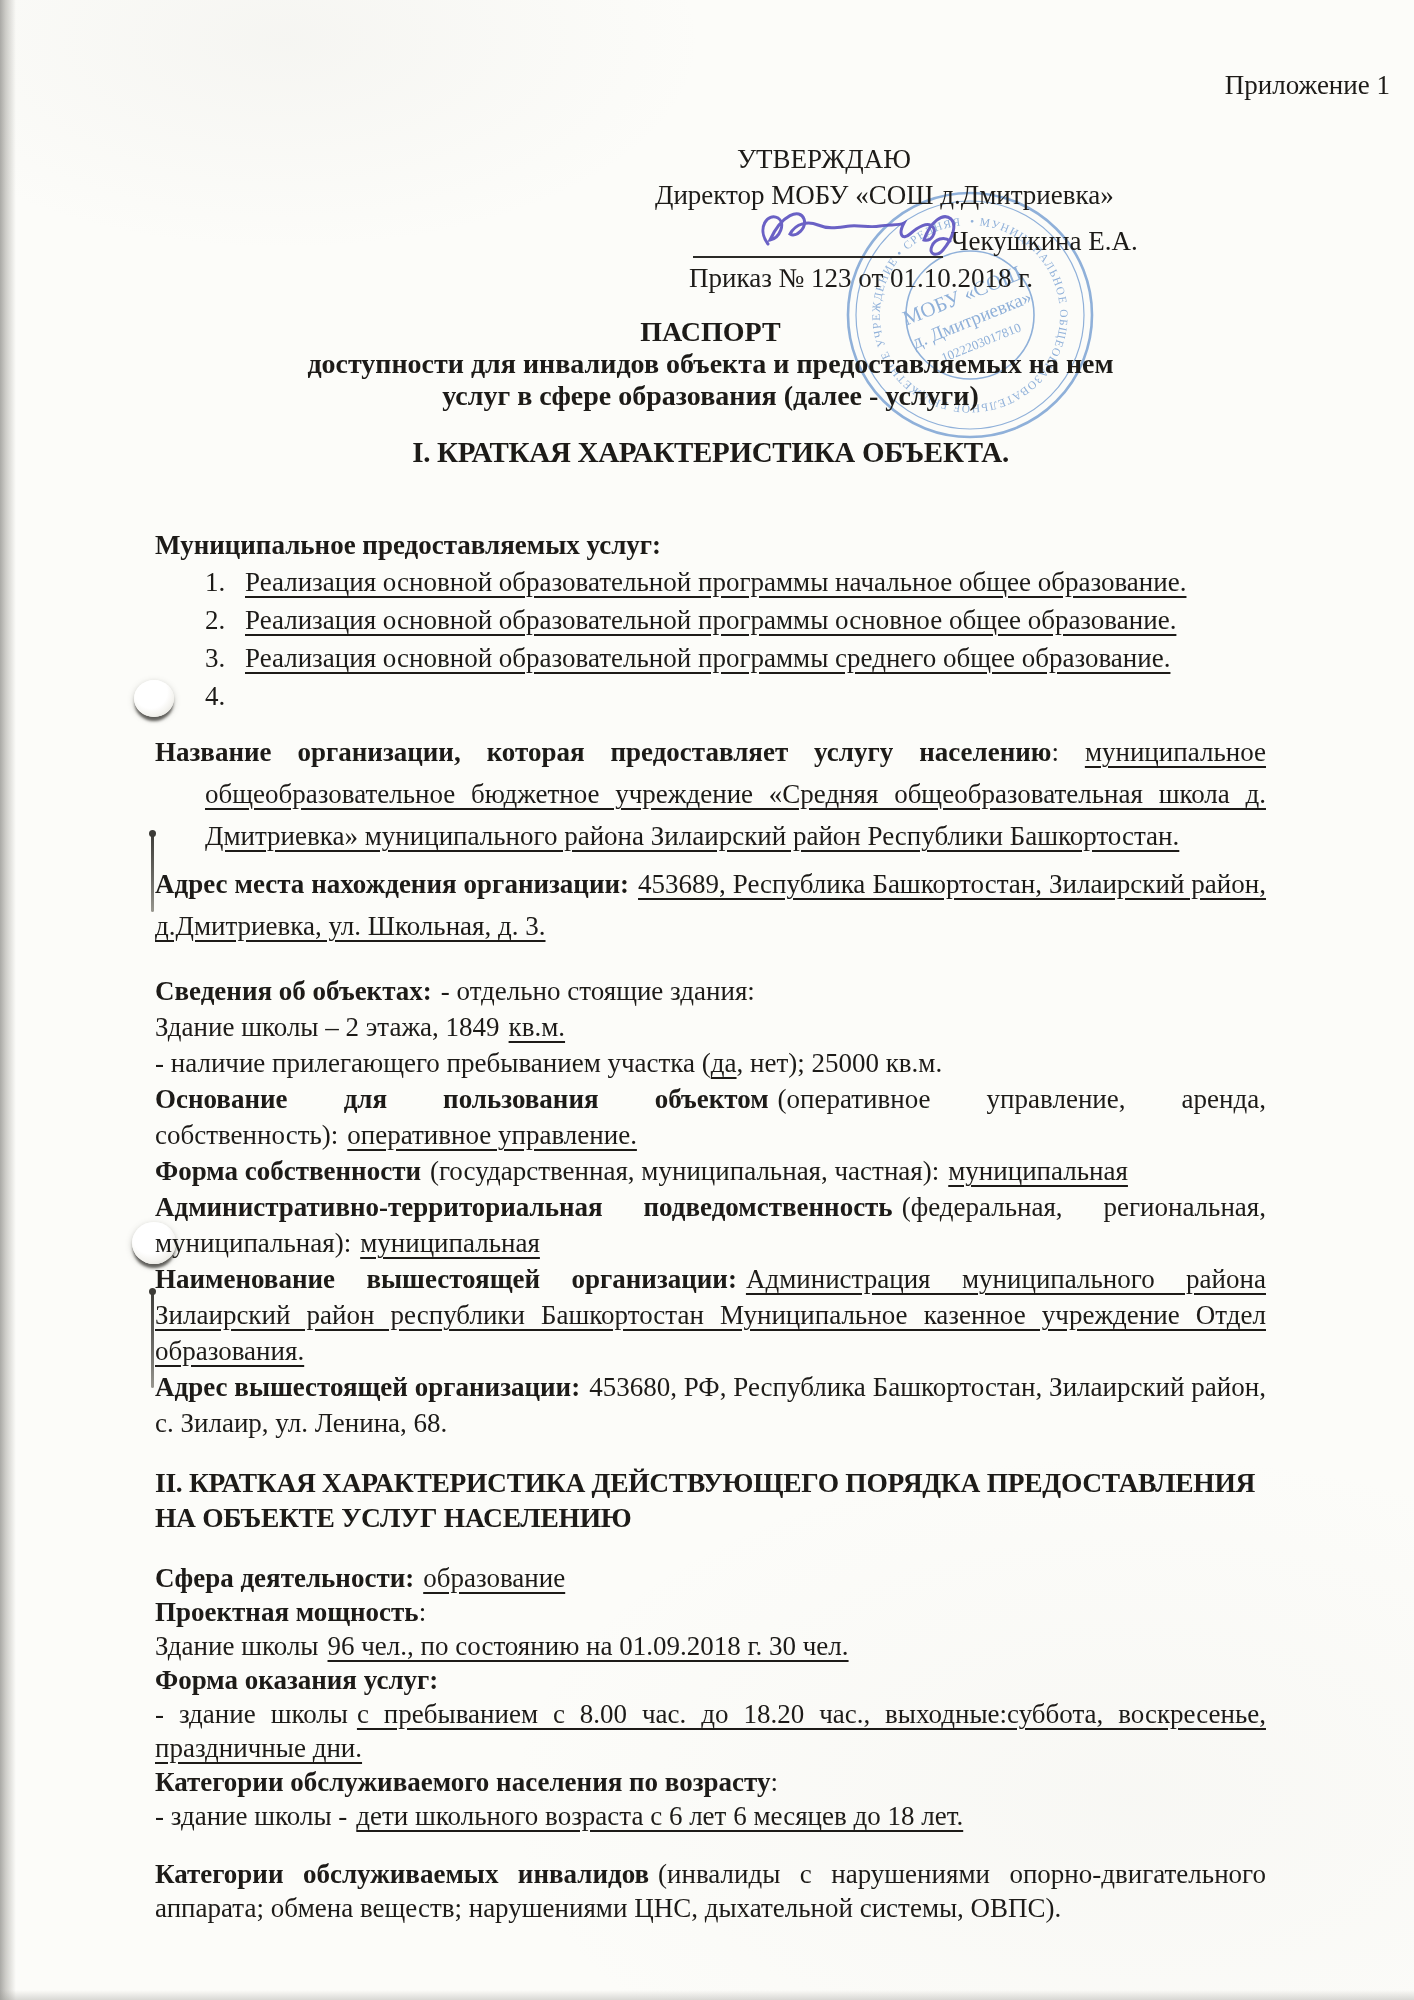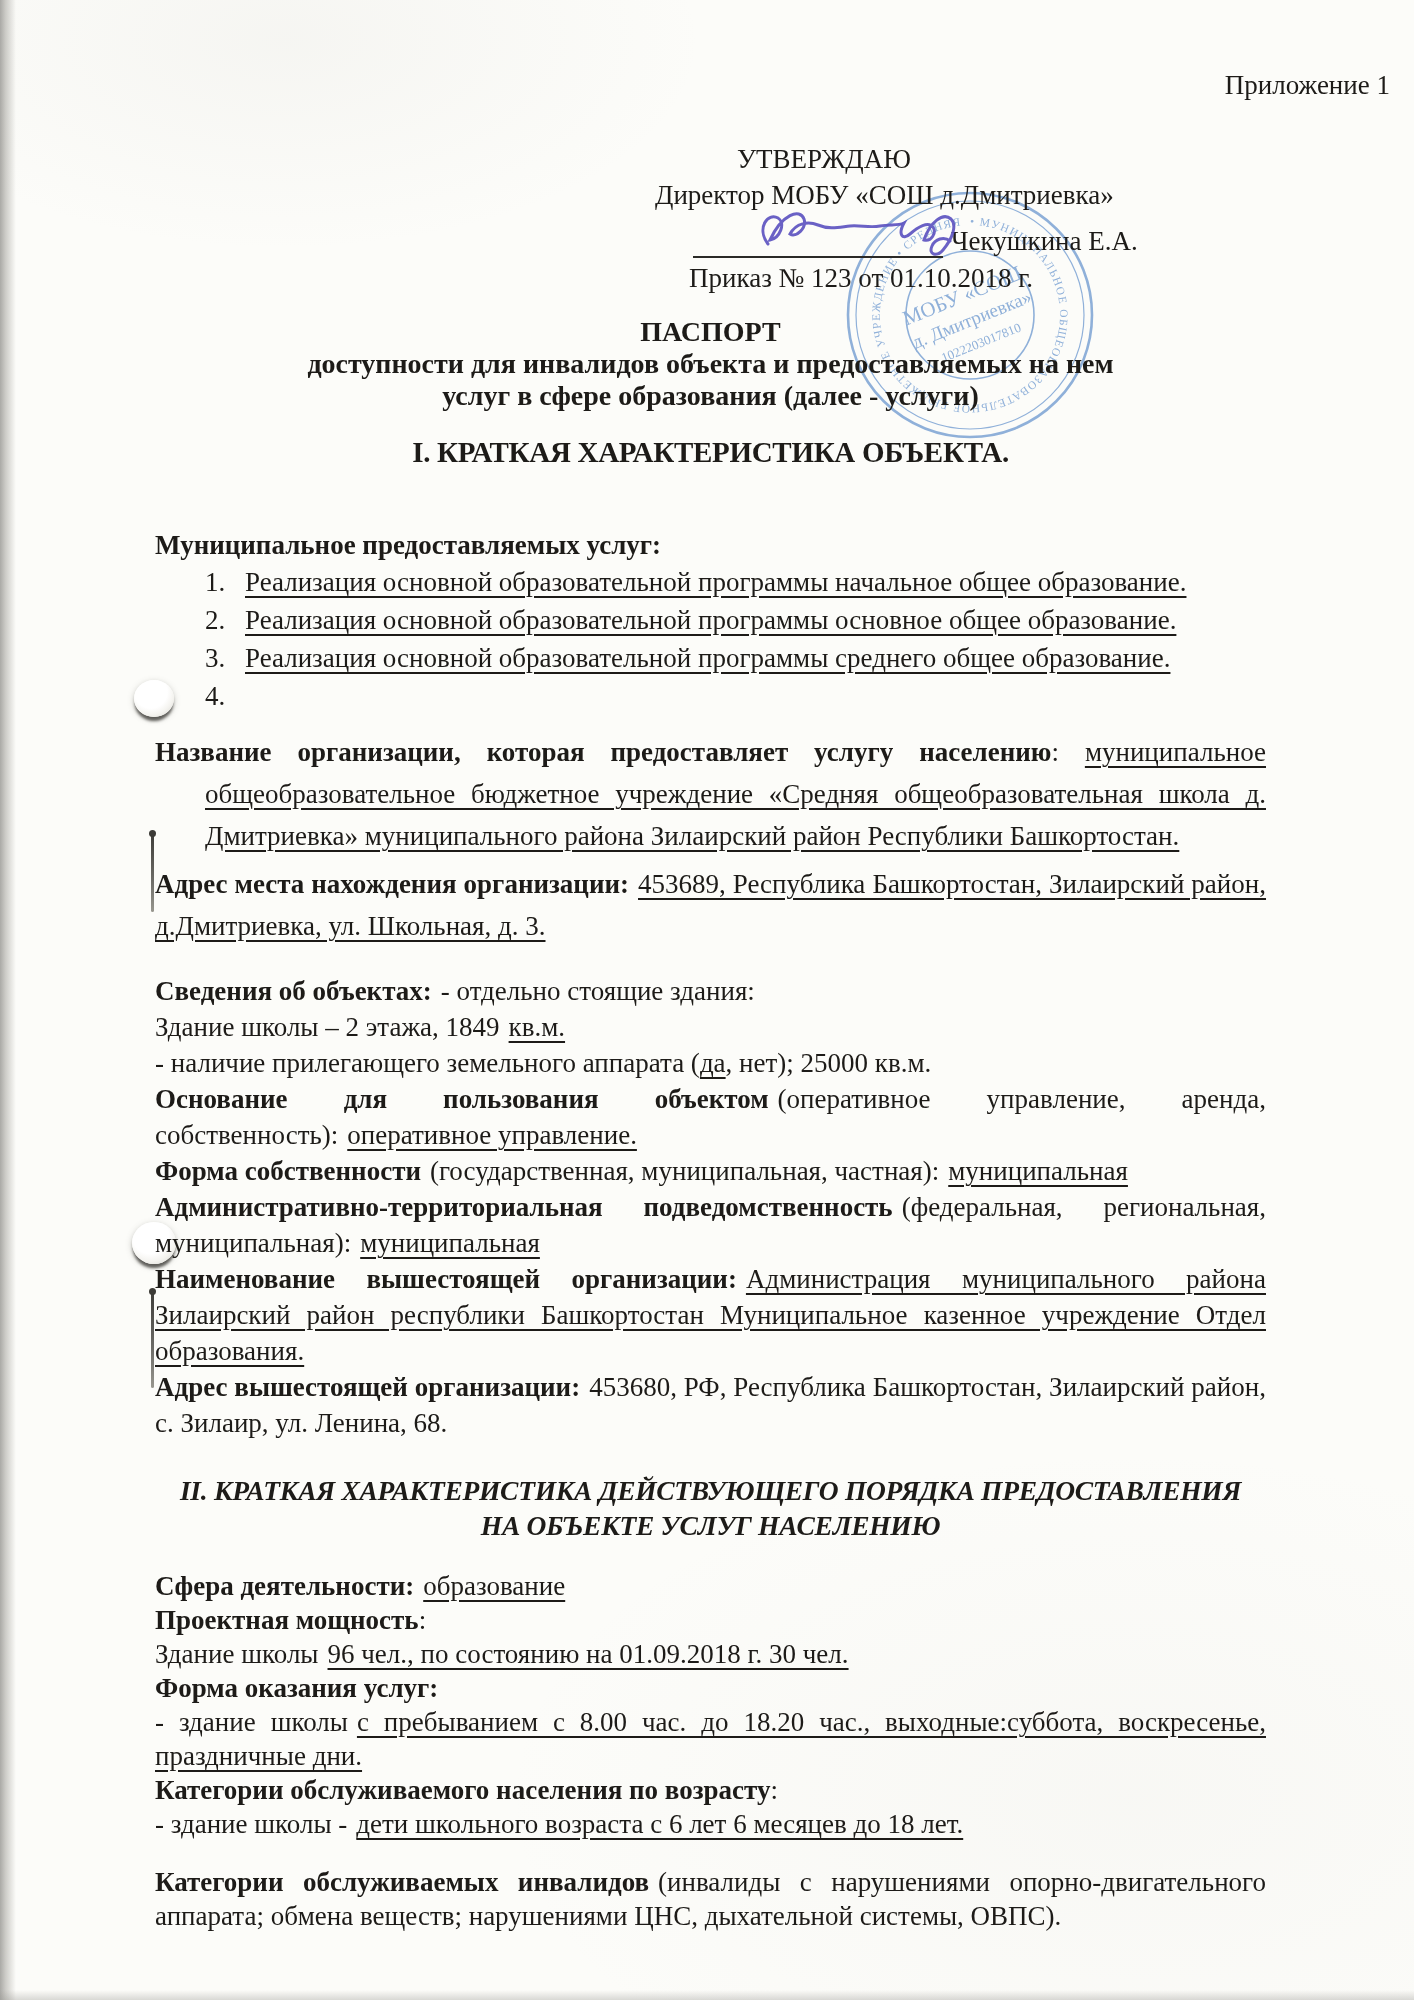--- a/index.html
+++ b/index.html
@@ -72,22 +72,22 @@
 
   .content{
     position:absolute;left:155px;right:148px;top:316px;z-index:3;
   }
   .doc-title{font-size:28px;font-weight:bold;text-align:center;line-height:32px;}
   .h1{
     font-size:29px;font-weight:bold;text-align:center;
     margin-top:24px;letter-spacing:-0.3px;
   }
   .h2{
-    font-size:27.5px;font-weight:bold;text-align:center;line-height:35px;
-    margin-top:32px;letter-spacing:-0.3px;font-style:italic;
+    font-size:27.5px;font-weight:bold;text-align:left;line-height:35px;
+    margin-top:24px;letter-spacing:-0.3px;
   }
   .para{font-size:27px;line-height:36px;}
   .svc-label{margin-top:58px;}
   .svc{display:flex;margin-left:50px;line-height:38px;font-size:27px;}
   .svc .num{width:40px;flex:none;}
   .hang{padding-left:50px;text-indent:-50px;line-height:42px;}
   .mt-org{margin-top:16px;}
   .mt-addr{margin-top:6px;line-height:42px;}
   .mt-obj{margin-top:26px;}
   .para2{font-size:27px;line-height:34px;}
@@ -179,21 +179,21 @@
 
     <div class="para mt-obj">
       <span class="b">Сведения об объектах:</span><span class="ml">- отдельно стоящие здания:</span>
     </div>
 
     <div class="para">
       <span>Здание школы – 2 этажа, 1849</span><span class="u ml">кв.м.</span>
     </div>
 
     <div class="para">
-      <span>- наличие прилегающего земельного аппарата (</span><span class="u">да</span><span>, нет); 25000 кв.м.</span>
+      <span>- наличие прилегающего пребыванием участка (</span><span class="u">да</span><span>, нет); 25000 кв.м.</span>
     </div>
 
     <div class="para j">
       <span class="b">Основание для пользования объектом</span><span class="ml">(оперативное управление, аренда, собственность):</span><span class="u ml">оперативное управление.</span>
     </div>
 
     <div class="para j">
       <span class="b">Форма собственности</span><span class="ml">(государственная, муниципальная, частная):</span><span class="u ml">муниципальная</span>
     </div>
 

